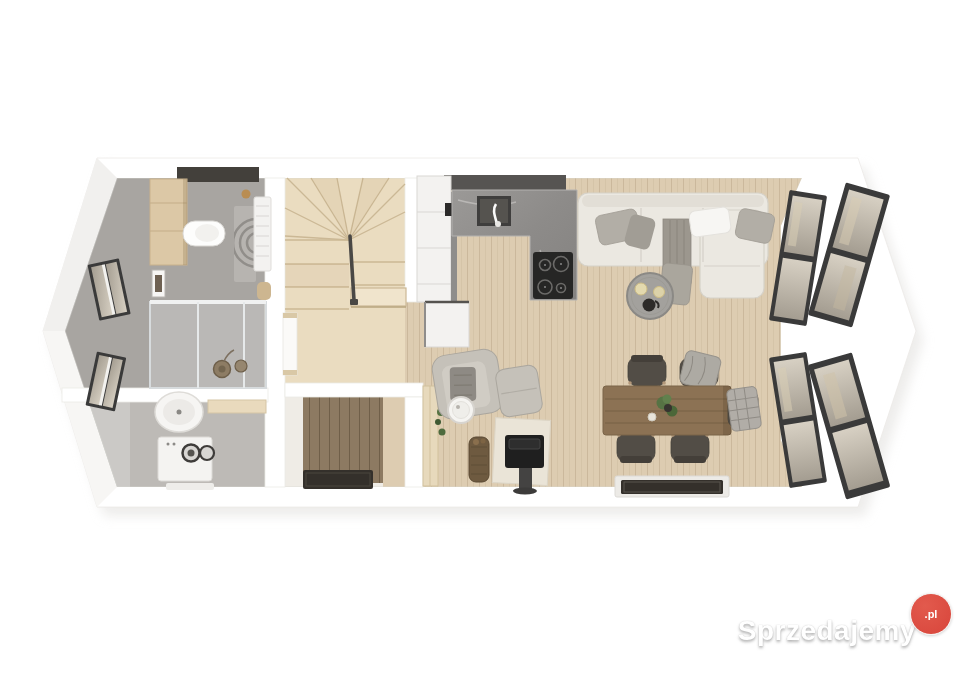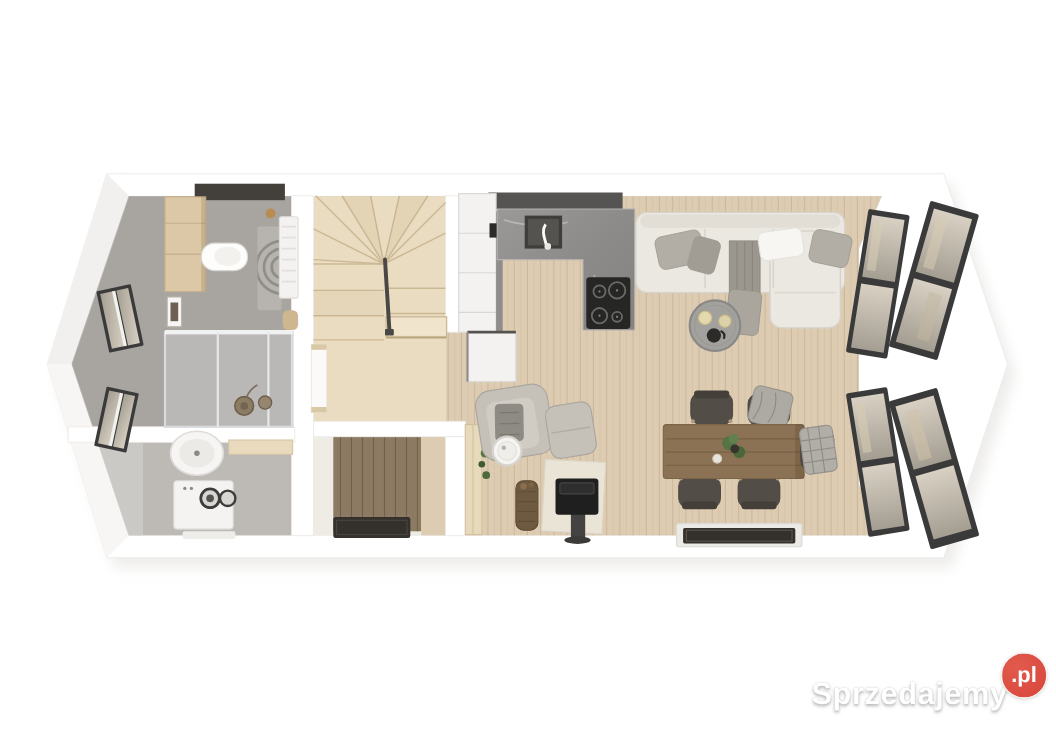--- a/index.html
+++ b/index.html
@@ -35,21 +35,21 @@
   stop.ga{stop-color:var(--glass-beige,#d7d0c3);}
   stop.gb{stop-color:var(--glass-gray,#a49d91);}
 
   
   .watermark{position:absolute;right:10px;bottom:28px;display:flex;align-items:flex-end;z-index:5;}
   .wm-text{color:#ffffff;font-size:28px;font-weight:bold;letter-spacing:.5px;
     text-shadow:0 2px 3px rgba(130,130,130,.6), 0 0 1px rgba(150,150,150,.5);}
   .wm-badge{width:40px;height:40px;border-radius:50%;
     background:radial-gradient(circle at 35% 30%, #e25a4d, var(--badge-red,#d8453b));
     color:#fff;display:flex;align-items:center;justify-content:center;
-    font-size:20px;font-weight:bold;transform:translate(2px,-12px);margin-left:-8px;
+    font-size:11px;font-weight:bold;transform:translate(2px,-12px);margin-left:-8px;
     box-shadow:0 1px 3px rgba(0,0,0,.18);border:1.5px solid #f4f2f0;}
 </style>
 </head>
 <body>
 
 <div class="stage">
 <svg width="960" height="675" viewBox="0 0 960 675">
   <defs>
     <clipPath id="floorClip">
       <polygon points="117,178 802,178 781,226 781,440 802,487 117,487 65,331"></polygon>

